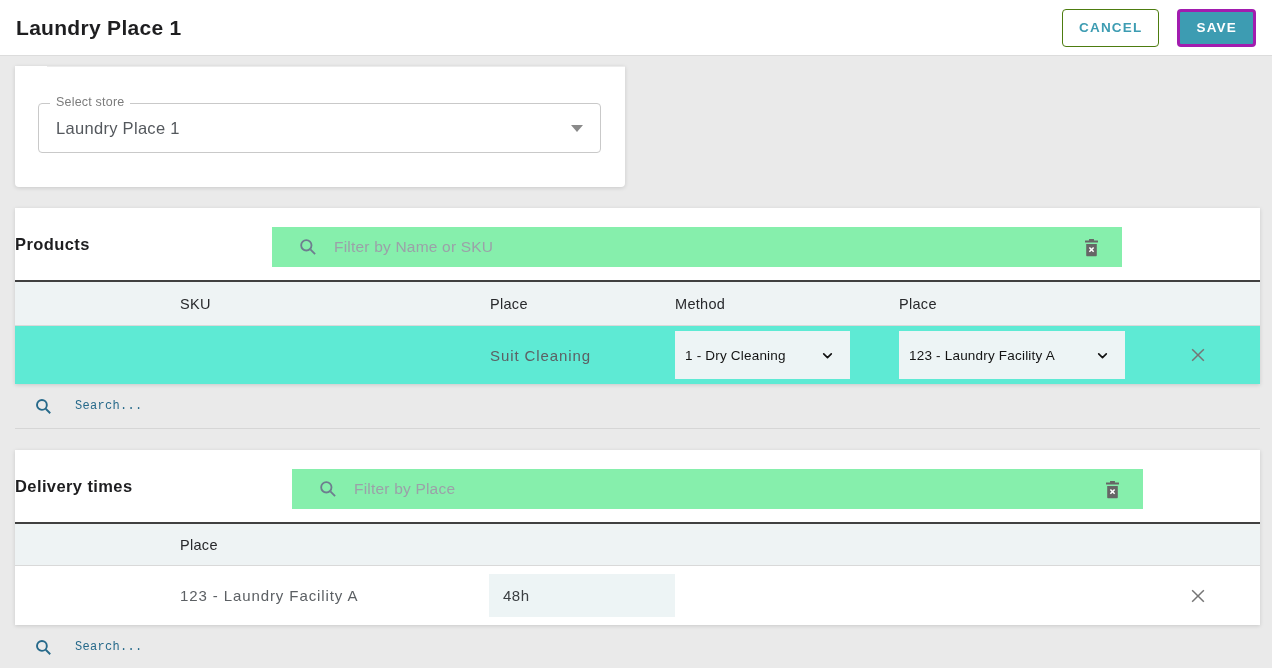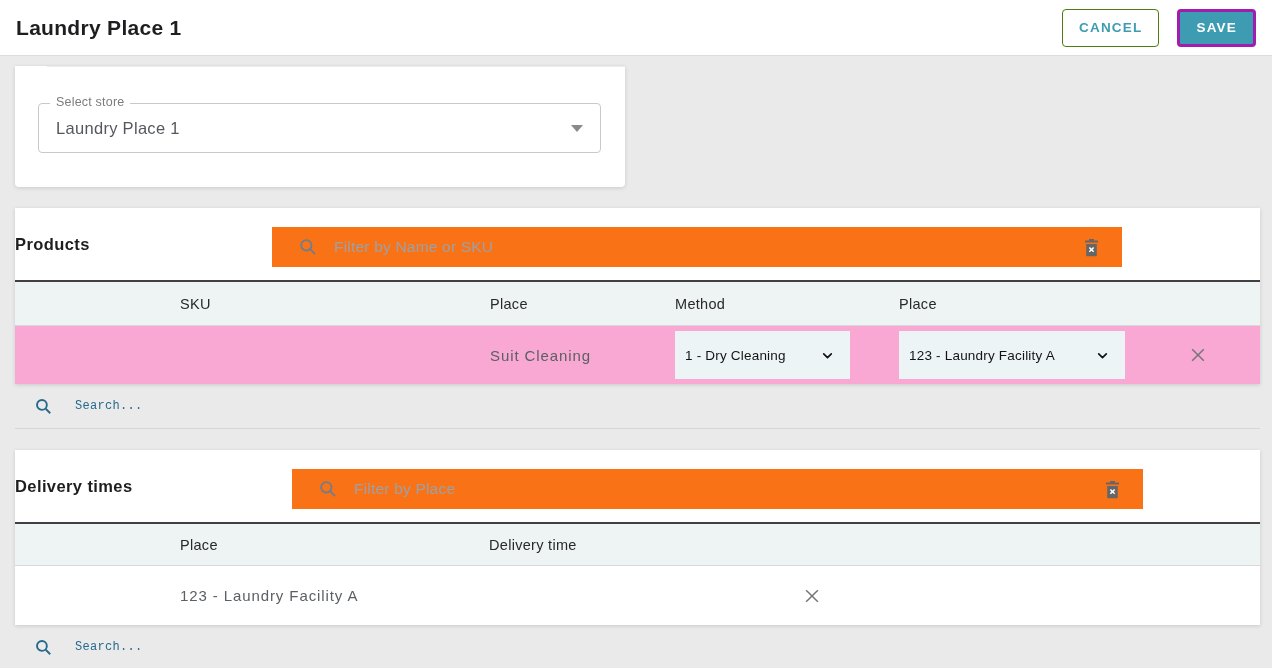--- a/index.html
+++ b/index.html
@@ -55,21 +55,21 @@
   
   .card {
     margin:0 12px 0 15px; background:#fff; box-shadow:0 1px 4px rgba(0,0,0,.14);
   }
   .card.products { margin-top:21px; }
   .card.delivery { margin-top:21px; }
   .card-head { height:72px; position:relative; display:flex; align-items:center; }
   .section-title { font-size:16.5px; font-weight:700; letter-spacing:.4px; color:#1e1e20; }
 
   .filter-field {
-    position:absolute; top:19px; height:40px; background:#f97316;
+    position:absolute; top:19px; height:40px; background:#86efac;
     display:flex; align-items:center;
   }
   .filter-products { left:257px; width:850px; }
   .filter-delivery { left:277px; width:851px; }
   .filter-field .mag { margin-left:26px; flex:none; color:#6e7d8f; }
   .filter-field input {
     flex:1; border:none; outline:none; background:transparent;
     font-family:inherit; font-size:15.5px; color:#3c4043; letter-spacing:.2px;
     margin-left:16px;
   }
@@ -81,21 +81,21 @@
 
   
   .t-head {
     background:#eef3f4; border-top:2px solid #404040; border-bottom:1px solid #d9d9d9;
     font-size:14.5px; font-weight:500; color:#28292c; letter-spacing:.3px;
   }
   .p-grid { display:grid; grid-template-columns:165px 310px 185px 224px 236px 1fr; align-items:center; }
   .d-grid { display:grid; grid-template-columns:165px 309px 1fr 125px; align-items:center; }
   .t-head.p-grid { height:46px; }
   .t-head.d-grid { height:44px; }
-  .t-row.p-grid { height:58px; background:#f9a8d4; }
+  .t-row.p-grid { height:58px; background:#5eead4; }
   .t-row.d-grid { height:59px; background:#fff; }
   .cell-gray { font-size:15px; color:#5c6064; letter-spacing:.9px; }
 
   .nselect {
     height:48px; background:#edf4f5; border:none; cursor:pointer;
     display:flex; align-items:center; padding:0 16px 0 10px;
     font-size:13.5px; color:#141414;
   }
   .nselect span { flex:1; white-space:nowrap; }
   .nselect.method { width:175px; }
@@ -228,27 +228,29 @@
           <line x1="9.3" y1="13" x2="14.7" y2="18.4" stroke="#fff" stroke-width="2"></line>
           <line x1="14.7" y1="13" x2="9.3" y2="18.4" stroke="#fff" stroke-width="2"></line>
         </svg>
       </button>
     </div>
   </div>
 
   <div class="t-head d-grid">
     <div></div>
     <div>Place</div>
-    <div>Delivery time</div>
     <div></div>
   </div>
 
   <div class="t-row d-grid">
     <div></div>
     <div class="cell-gray">123 - Laundry Facility A</div>
+    <div>
+      <input class="time-input" value="48h" style="">
+    </div>
     <div class="cell-actions">
       <button class="x-btn">
         <svg width="20" height="20" viewBox="0 0 24 24" fill="none" stroke="#757575" stroke-width="1.8">
             <line x1="5" y1="5" x2="19" y2="19"></line>
             <line x1="19" y1="5" x2="5" y2="19"></line>
           </svg>
       </button>
     </div>
   </div>
 </section>

